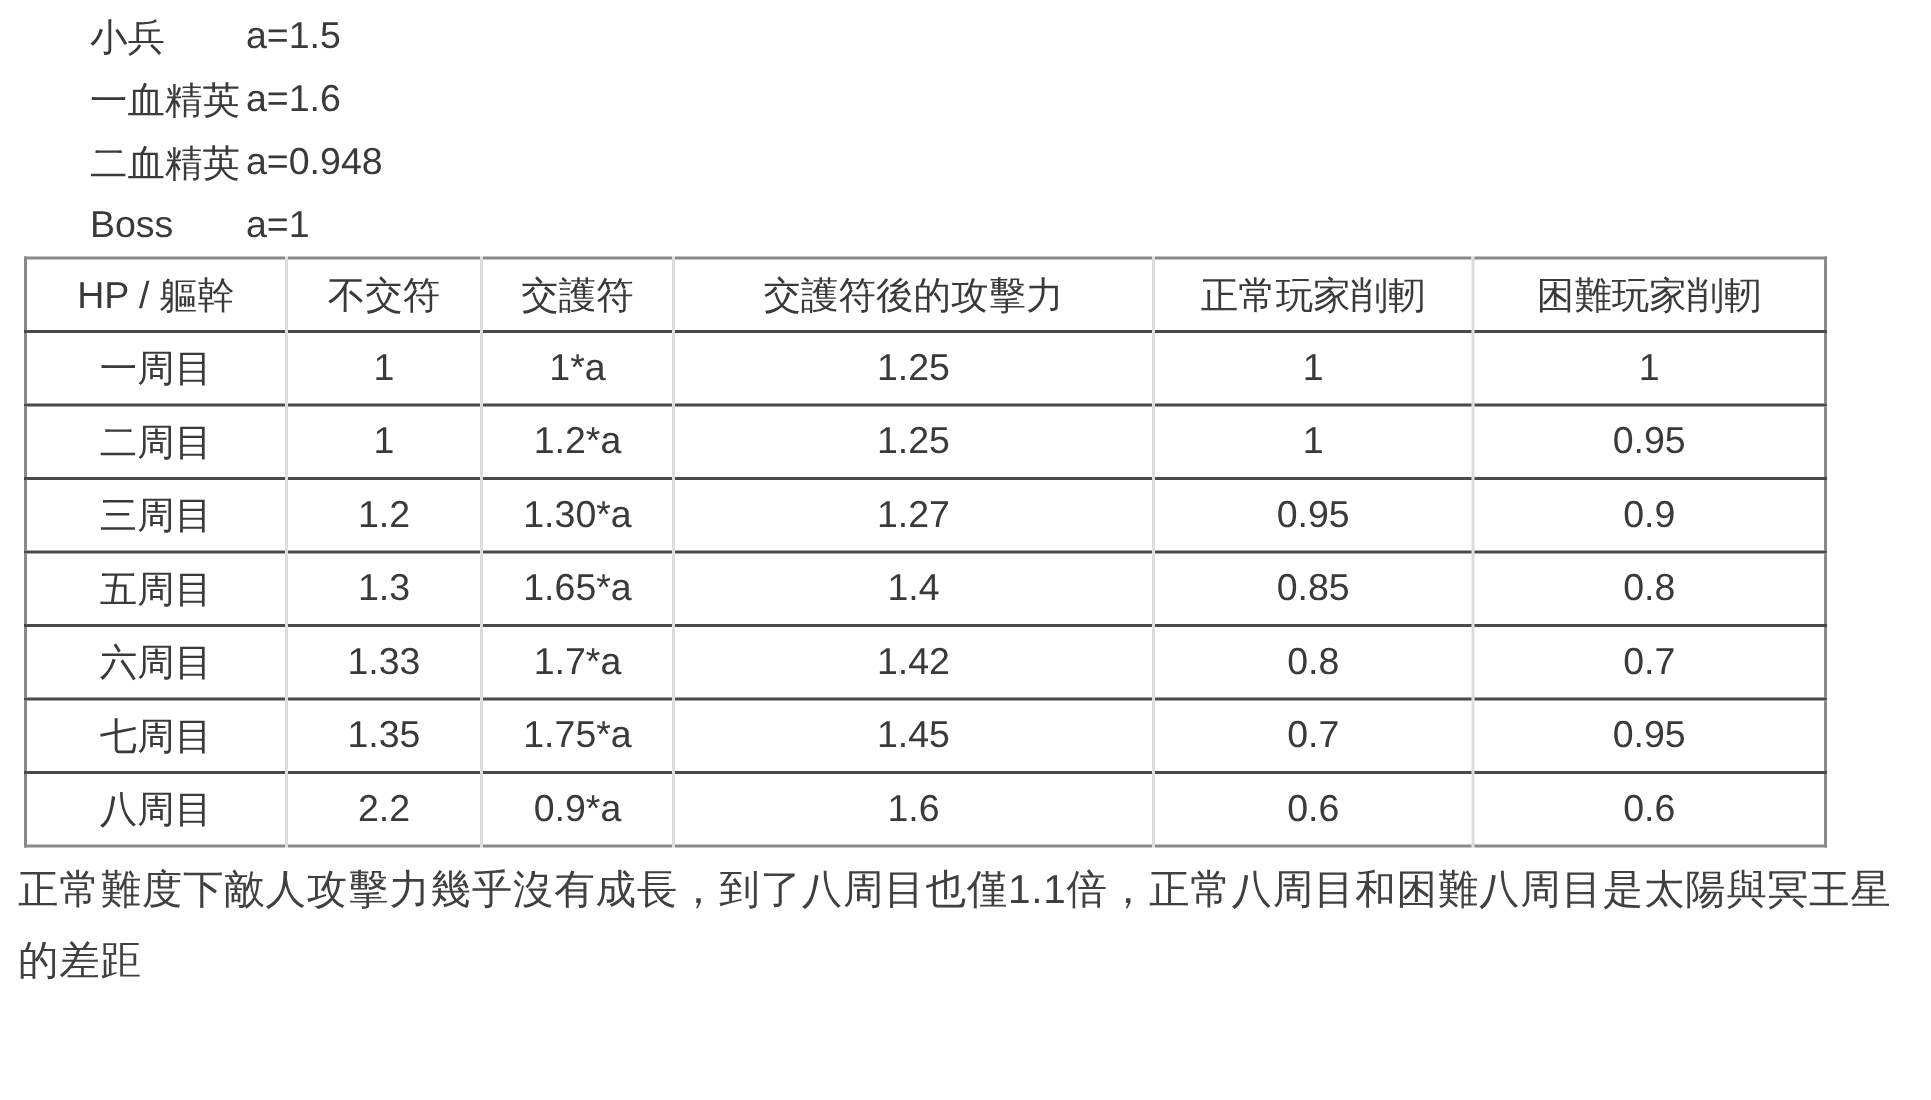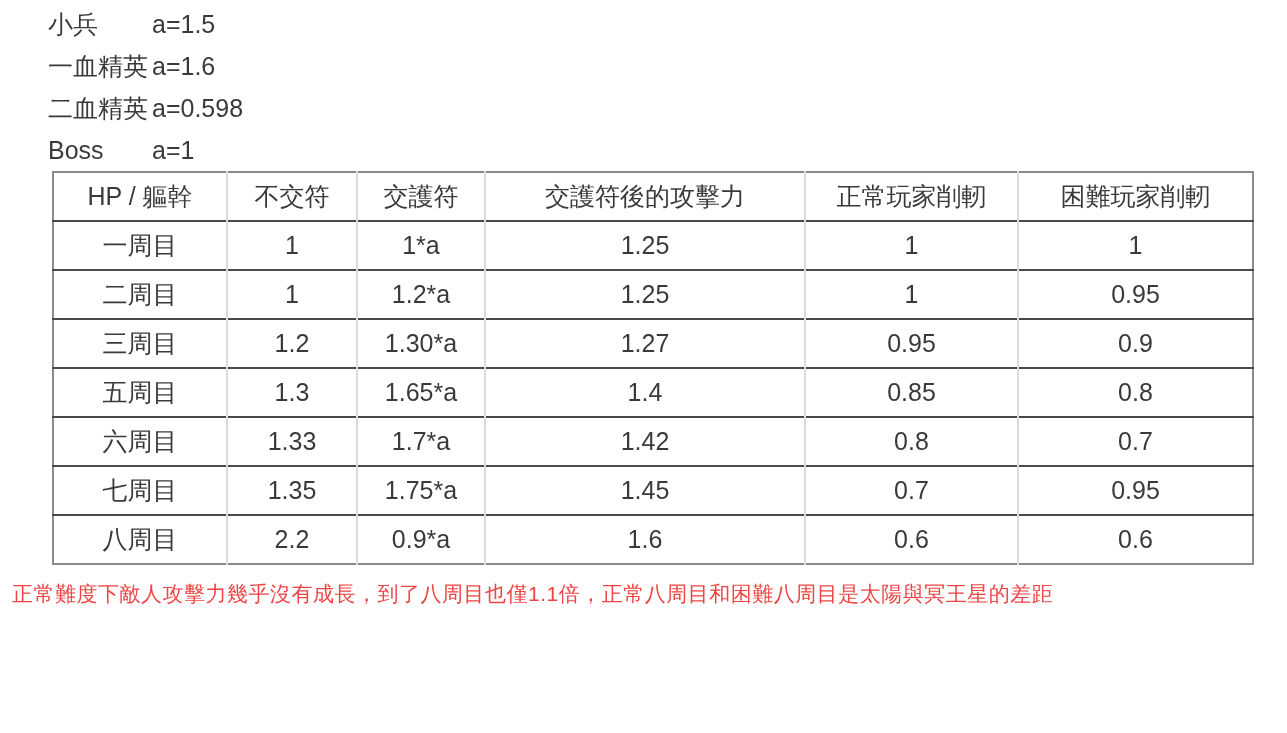--- a/index.html
+++ b/index.html
@@ -5,34 +5,34 @@
   * { margin: 0; padding: 0; box-sizing: border-box; }
   html, body {
     width: 1287px;
     height: 733px;
     background: #ffffff;
     font-family: "Liberation Sans", "DejaVu Sans", sans-serif;
     color: #3a3a3a;
     overflow: hidden;
   }
   .notes {
-    padding: 3px 0 0 48px;
+    padding: 3px 0 0 60px;
     font-size: 25px;
   }
   .note-line {
     height: 42px;
     display: flex;
     align-items: center;
   }
   .note-label {
     display: inline-block;
     min-width: 104px;
   }
   table.stats {
-    margin-left: 52px;
+    margin-left: 16px;
     width: 1200px;
     border-collapse: collapse;
     table-layout: fixed;
     font-size: 25px;
     color: #3a3a3a;
   }
   table.stats { border: 2px solid #8a8a8a; }
   table.stats th, table.stats td {
     border-left: 2px solid #dcdcdc;
     border-top: 2px solid #4a4a4a;
@@ -41,41 +41,41 @@
     font-weight: normal;
     height: 49px;
     padding: 0 4px;
     overflow: hidden;
     white-space: nowrap;
   }
   table.stats th:first-child, table.stats td:first-child { border-left: none; }
   table.stats tr:first-child th { border-top: none; }
   .footer-note {
     margin: 5px 12px 0 12px;
-    font-size: 21px;
+    font-size: 27px;
     line-height: 47px;
-    color: #ef4444;
+    color: #404040;
     letter-spacing: 0.5px;
   }
 </style>
 </head>
 <body>
 
 <div class="notes">
   <div class="note-line">
     <span class="note-label">小兵</span>
     <span class="note-value">a=1.5</span>
   </div>
   <div class="note-line">
     <span class="note-label">一血精英</span>
     <span class="note-value">a=1.6</span>
   </div>
   <div class="note-line">
     <span class="note-label">二血精英</span>
-    <span class="note-value">a=0.598</span>
+    <span class="note-value">a=0.948</span>
   </div>
   <div class="note-line">
     <span class="note-label">Boss</span>
     <span class="note-value">a=1</span>
   </div>
 </div>
 
 <table class="stats">
   <colgroup>
     <col style="width:174px">

